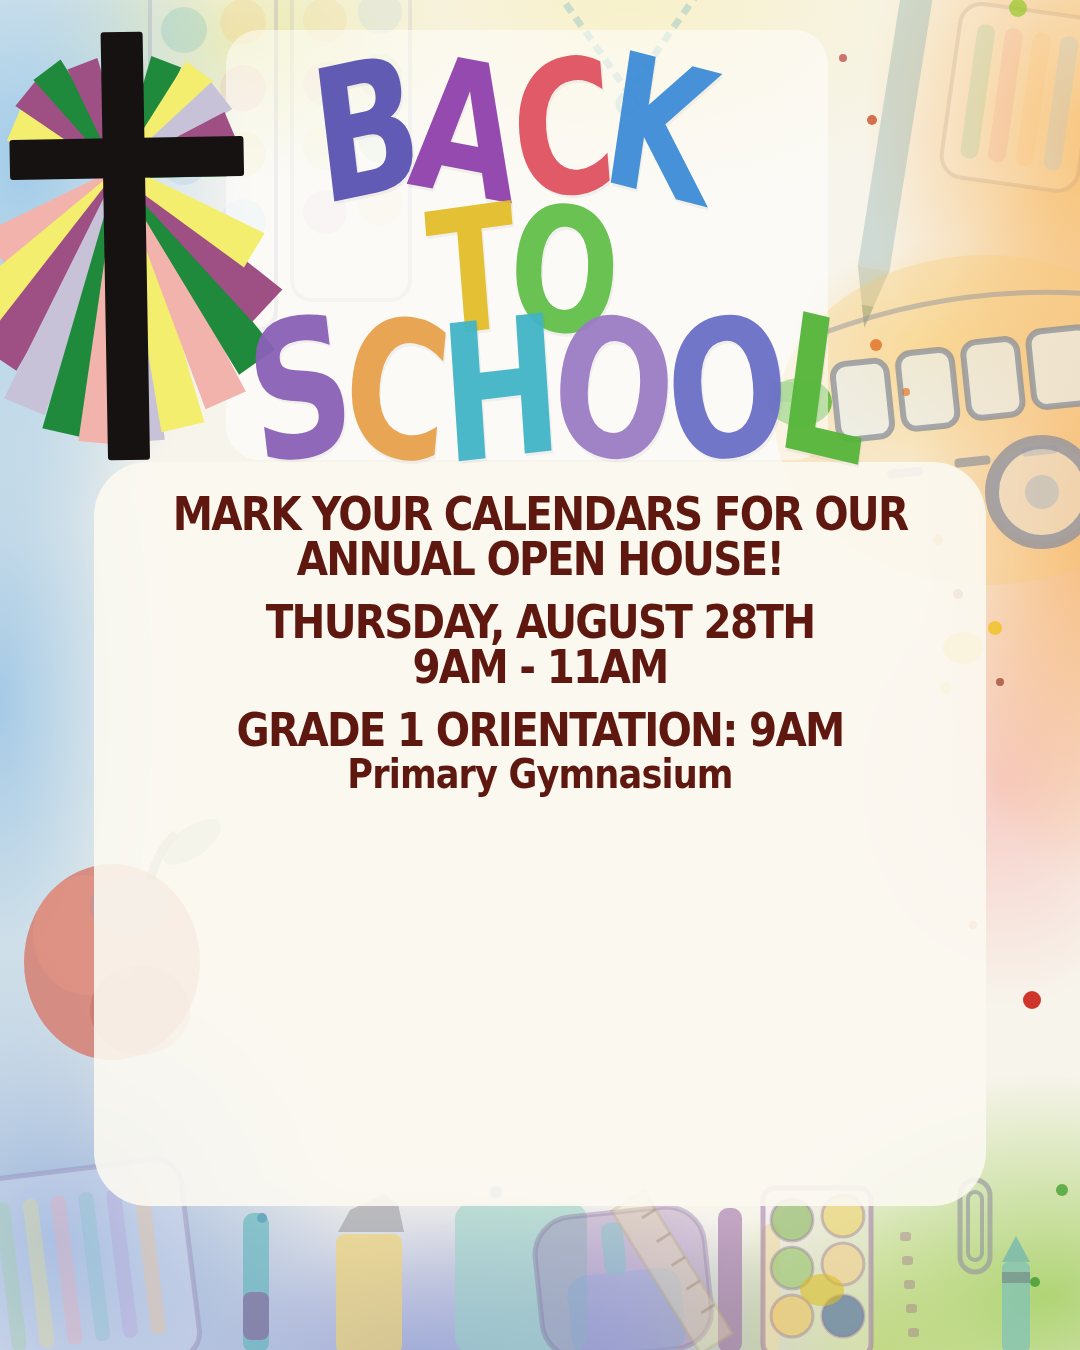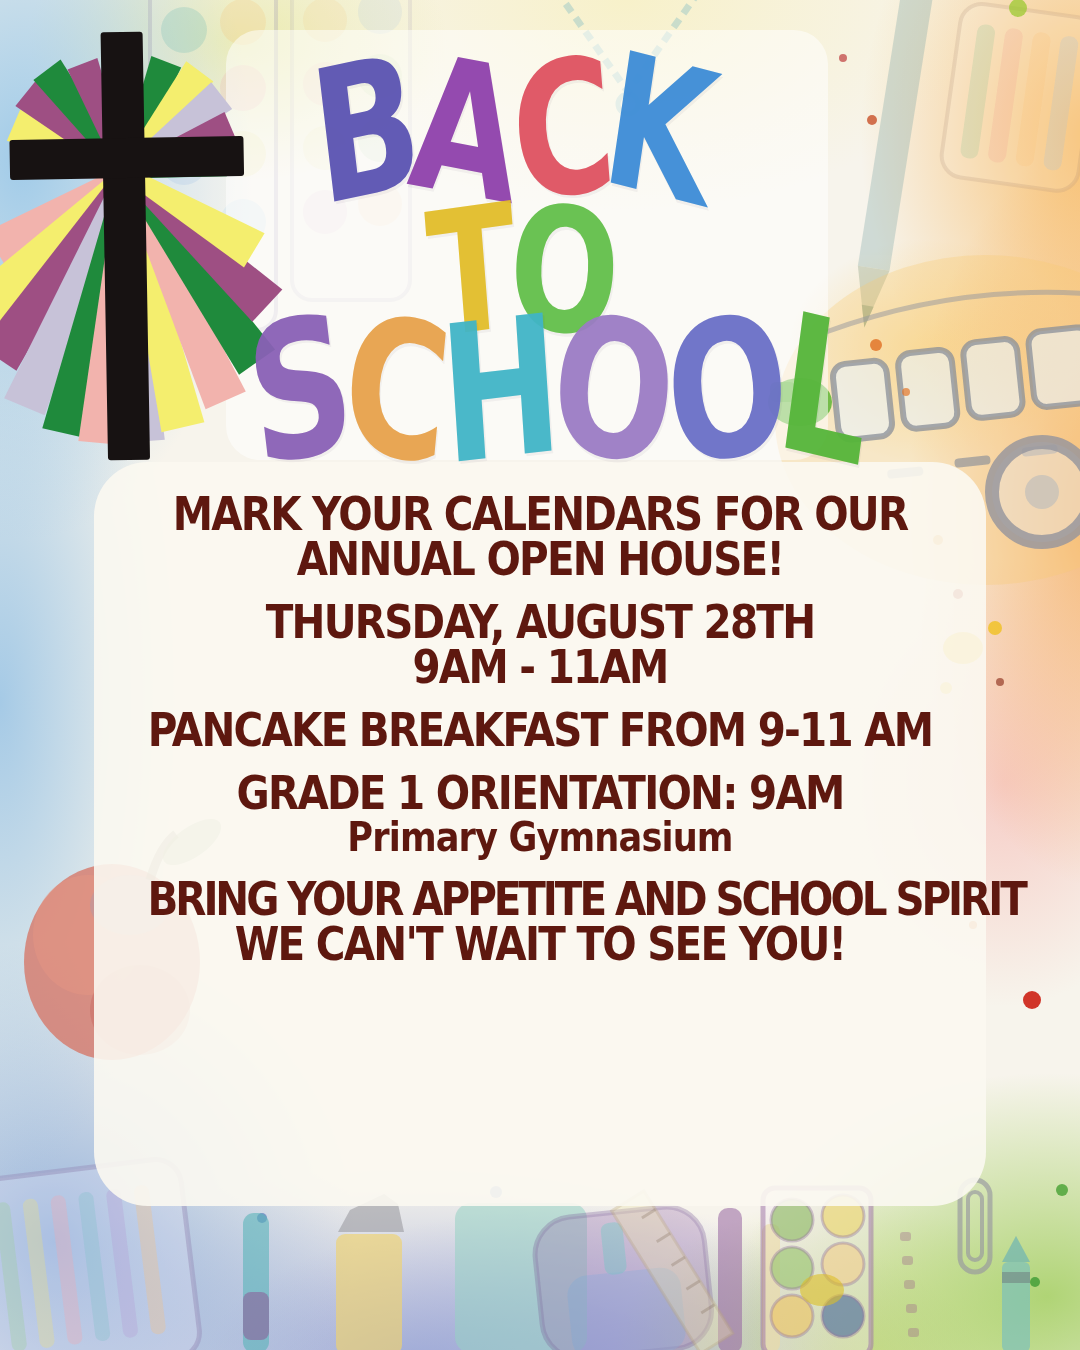--- a/index.html
+++ b/index.html
@@ -252,25 +252,18 @@
   <div class="content">
       <div class="section">
         <div class="line cap">MARK YOUR CALENDARS FOR OUR</div>
         <div class="line cap">ANNUAL OPEN HOUSE!</div>
       </div>
       <div class="section">
         <div class="line cap">THURSDAY, AUGUST 28TH</div>
         <div class="line cap">9AM - 11AM</div>
       </div>
       <div class="section">
-        <div class="line cap">PANCAKE BREAKFAST FROM 9-11 AM</div>
-      </div>
-      <div class="section">
         <div class="line cap">GRADE 1 ORIENTATION: 9AM</div>
         <div class="line sub">Primary Gymnasium</div>
       </div>
-      <div class="section">
-        <div class="line cap xtight">BRING YOUR APPETITE AND SCHOOL SPIRIT</div>
-        <div class="line cap">WE CAN'T WAIT TO SEE YOU!</div>
-      </div>
     </div>
 
 </div>
 
 </body></html>

